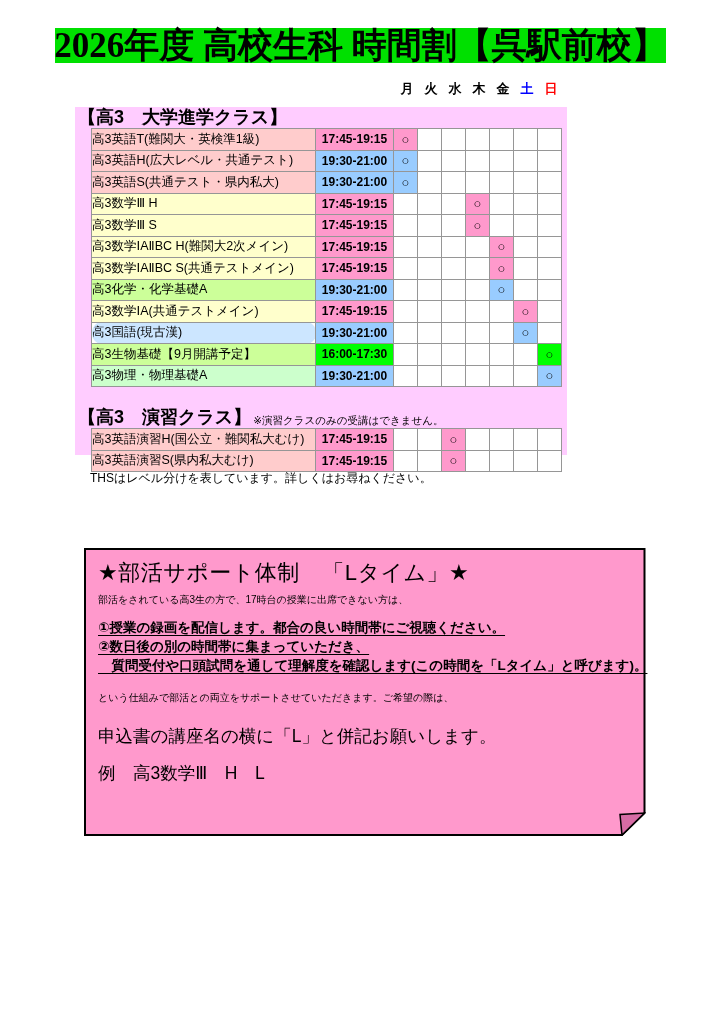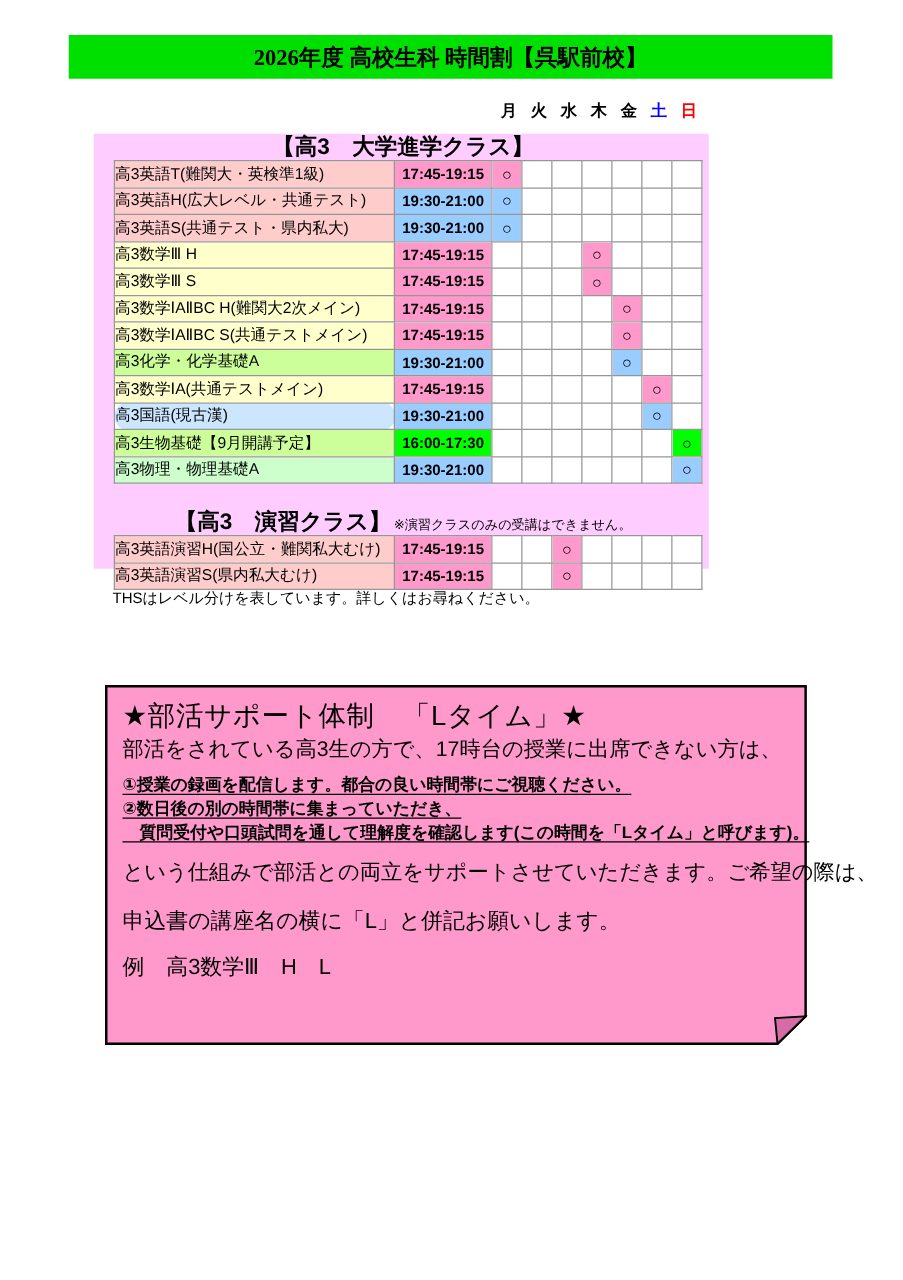--- a/index.html
+++ b/index.html
@@ -3,50 +3,50 @@
 <meta charset="utf-8">
 <style>
   html,body{margin:0;padding:0;background:#fff;}
   .page{position:relative;width:722px;height:1024px;background:#ffffff;overflow:hidden;
         font-family:"Liberation Sans","DejaVu Sans",sans-serif;color:#000;}
 
   
   .banner{position:absolute;left:55px;top:28px;width:611px;height:35px;background:#00e000;
           display:flex;align-items:center;justify-content:center;}
   .banner span{font-family:"Liberation Serif","DejaVu Serif",serif;font-weight:bold;
-               font-size:18px;color:#000;white-space:nowrap;}
+               font-size:35px;color:#000;white-space:nowrap;}
 
   
   .day-header{position:absolute;left:395px;top:81px;width:168px;height:16px;display:flex;}
   .dh-cell{width:24px;text-align:center;font-size:13px;font-weight:bold;line-height:16px;}
 
   
   .sections{position:absolute;left:75px;top:107px;width:492px;height:348px;background:#ffccff;}
-  .sec-header{display:flex;align-items:flex-end;height:21px;padding-left:3px;justify-content:center;}
+  .sec-header{display:flex;align-items:flex-end;height:21px;padding-left:3px;}
   .sec-header.second{margin-top:19px;height:22px;}
   .sec-title{font-size:18px;font-weight:bold;line-height:21px;white-space:nowrap;}
   .sec-note{font-size:10.5px;line-height:15px;margin-left:2px;white-space:nowrap;}
 
   table.tt{border-collapse:collapse;table-layout:fixed;width:470px;margin-left:16px;
            background:#fff;}
   table.tt td{border:1px solid #969696;height:20.5px;padding:0;overflow:hidden;
               white-space:nowrap;vertical-align:middle;}
   td.name-cell{font-size:12.5px;padding-left:4px;}
   td.time-cell{font-size:12px;font-weight:bold;text-align:center;}
   td.day-cell{font-size:13px;font-weight:bold;text-align:center;}
 
   
   .ths-note{position:absolute;left:90px;top:470px;font-size:12px;white-space:nowrap;}
 
   
   .info-box{position:absolute;left:84px;top:548px;width:562px;height:288px;}
   .info-box svg{position:absolute;left:0;top:0;}
   .info-content{position:absolute;left:14px;top:10px;width:534px;}
   .info-title{font-size:22px;line-height:30px;letter-spacing:0.5px;white-space:nowrap;}
-  .info-para{font-size:17px;line-height:19px;white-space:nowrap;}
+  .info-para{font-size:10px;line-height:19px;white-space:nowrap;}
   .info-para1{margin-top:2px;}
   .info-steps{margin-top:9px;}
   .info-steps div{font-size:13.5px;font-weight:bold;line-height:19px;
                   text-decoration:underline;text-underline-offset:3px;white-space:nowrap;}
   .info-para2{margin-top:13px;}
   .info-request{margin-top:17px;font-size:17.5px;line-height:24px;white-space:nowrap;}
   .info-example{margin-top:13px;font-size:17.5px;line-height:24px;white-space:nowrap;}
 </style>
 </head>
 <body>

